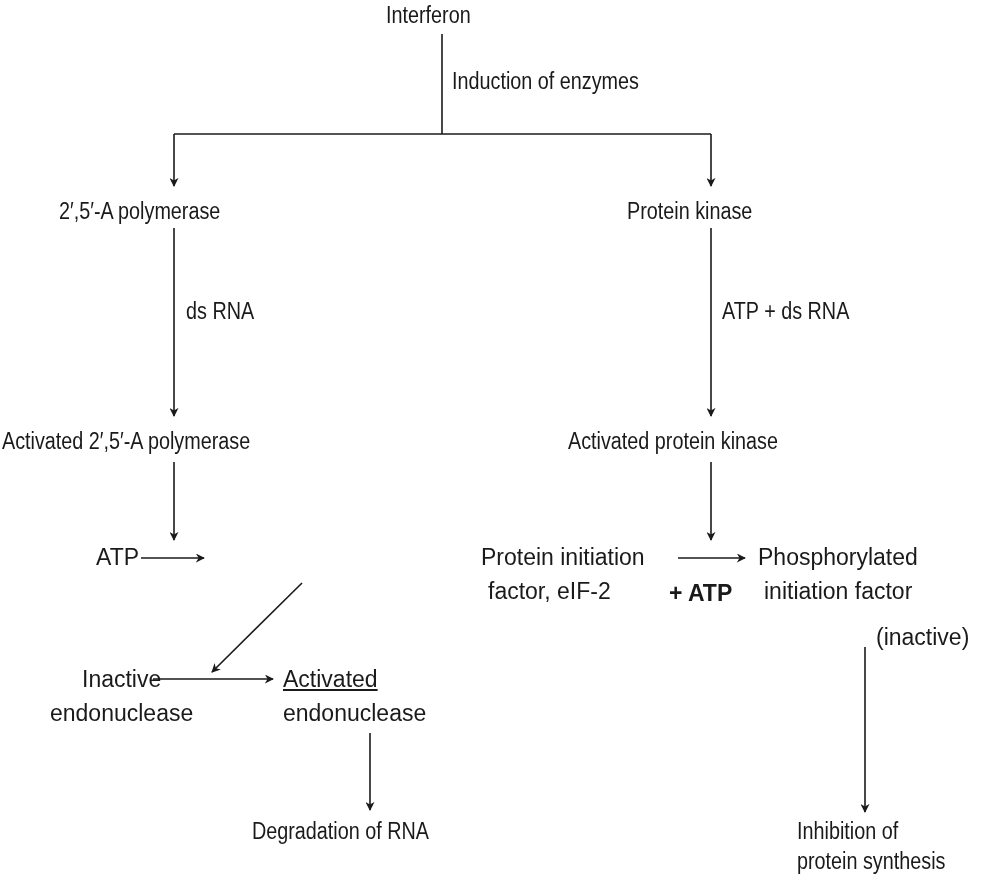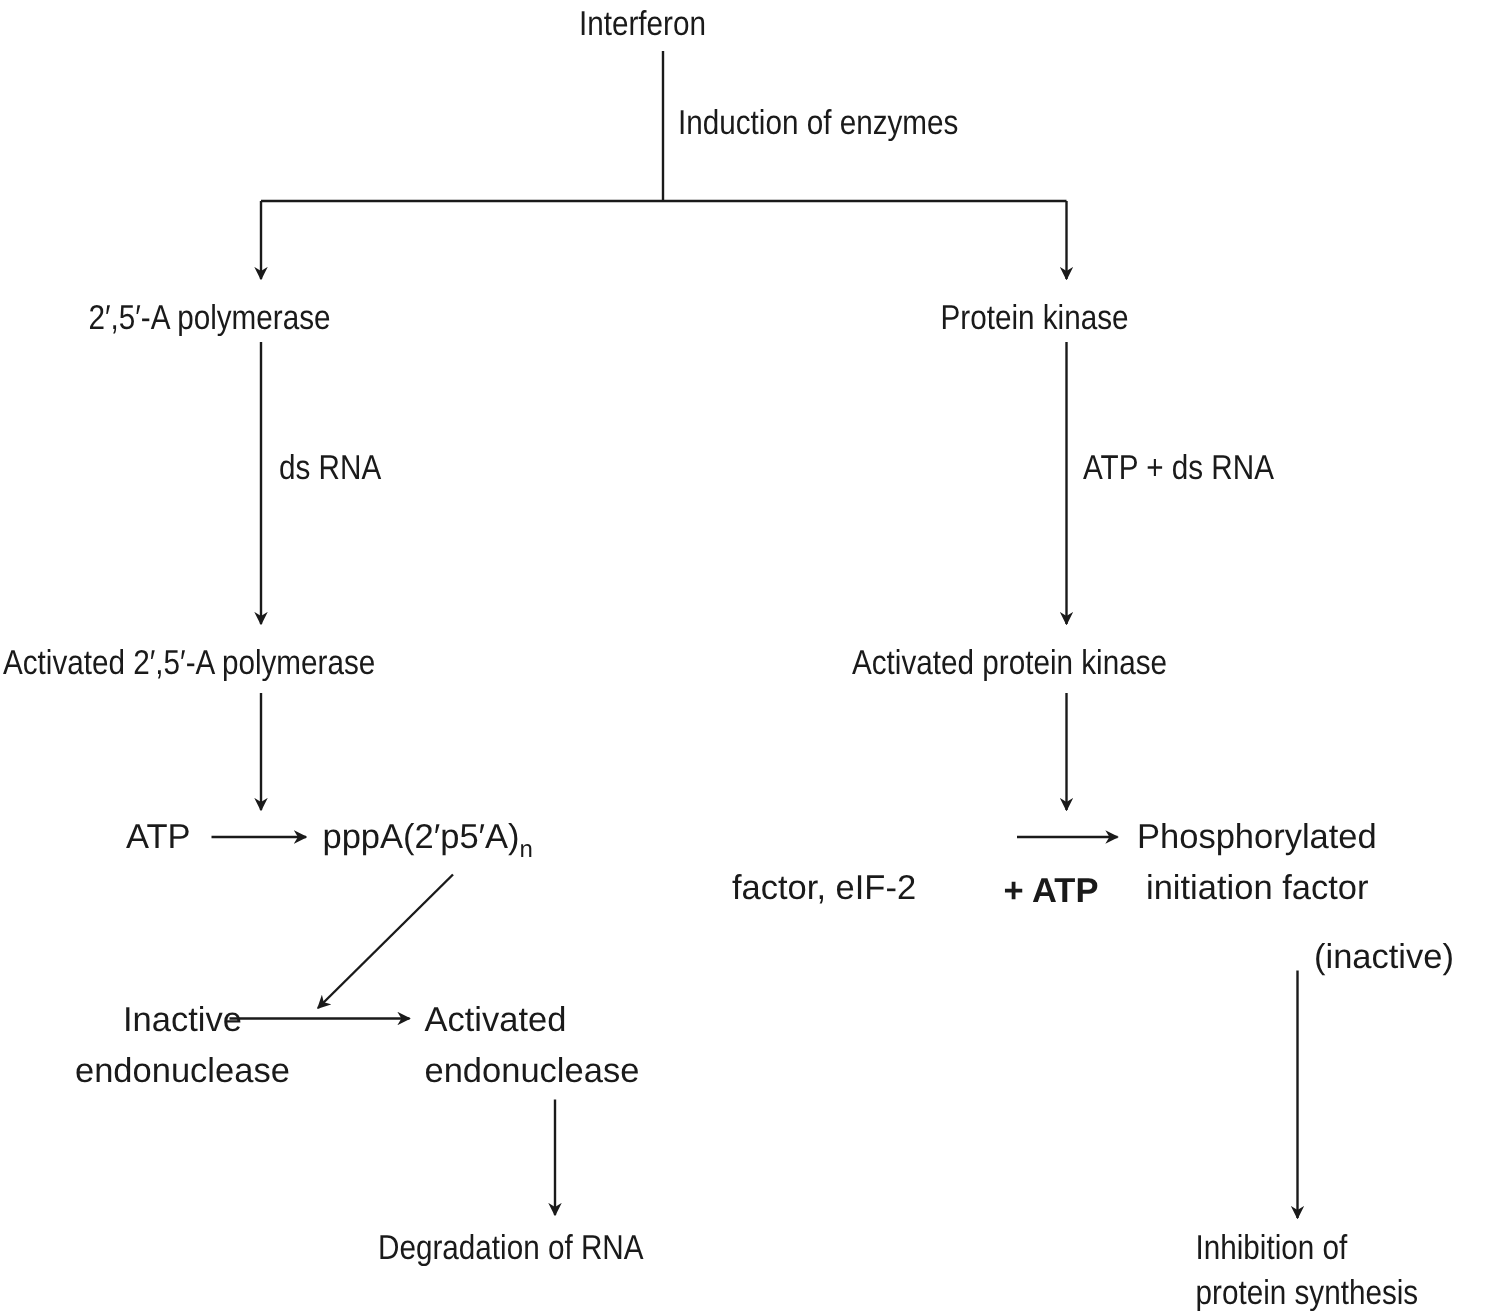--- a/index.html
+++ b/index.html
@@ -42,30 +42,30 @@
 
   <div class="t nar" style="left:59px;top:198px;">2′,5′-A polymerase</div>
   <div class="t nar" style="left:627px;top:198px;">Protein kinase</div>
 
   <div class="t nar" style="left:186px;top:298px;">ds RNA</div>
   <div class="t nar" style="left:722px;top:298px;">ATP + ds RNA</div>
 
   <div class="t nar" style="left:2px;top:428px;">Activated 2′,5′-A polymerase</div>
   <div class="t nar" style="left:568px;top:428px;">Activated protein kinase</div>
 
-  <div class="t" style="left:84px;top:544px;">ATP</div>
-  <div class="t" style="left:215px;top:544px;"><span>pppA(2′p5′A)</span><span class="sub">n</span></div>
+  <div class="t" style="left:96px;top:544px;">ATP</div>
 
   <div class="t" style="left:50px;top:666px;margin-left:32px;">Inactive</div>
   <div class="t" style="left:50px;top:700px;">endonuclease</div>
-  <div class="t" style="left:283px;top:666px;">Activated</div>
+  <div class="t" style="left:283px;top:666px;text-decoration:underline;">Activated</div>
   <div class="t" style="left:283px;top:700px;">endonuclease</div>
 
   <div class="t nar" style="left:252px;top:818px;">Degradation of RNA</div>
 
+  <div class="t" style="left:481px;top:544px;">Protein initiation</div>
   <div class="t" style="left:488px;top:578px;">factor, eIF-2</div>
   <div class="t" style="left:669px;top:580px;font-weight:bold;">+ ATP</div>
   <div class="t" style="left:764px;top:578px;">initiation factor</div>
   <div class="t" style="left:758px;top:544px;">Phosphorylated</div>
   <div class="t" style="left:876px;top:612px;margin-top:12px;">(inactive)</div>
 
   <div class="t nar" style="left:797px;top:818px;">Inhibition of</div>
   <div class="t nar" style="left:797px;top:848px;">protein synthesis</div>
 </div>
 

